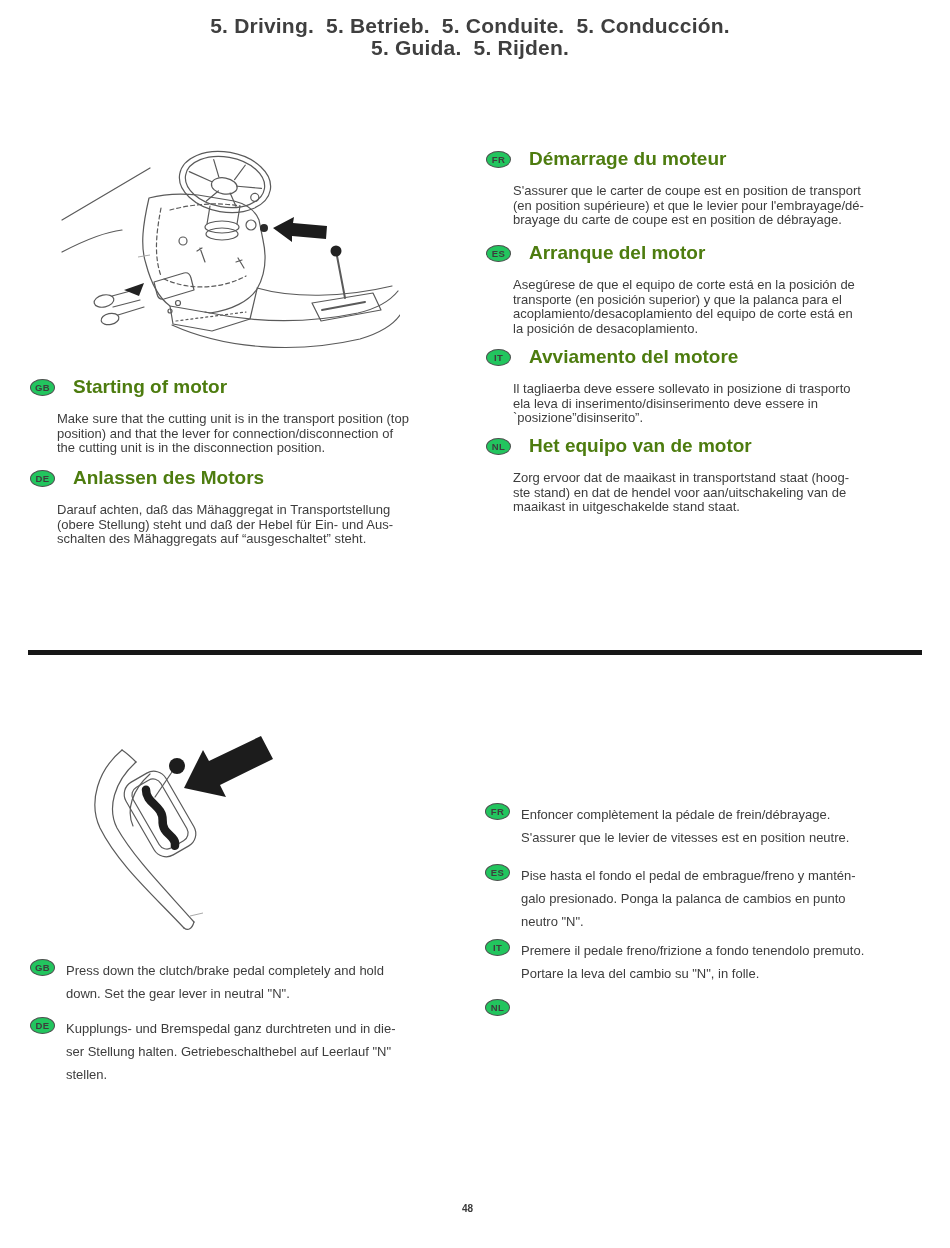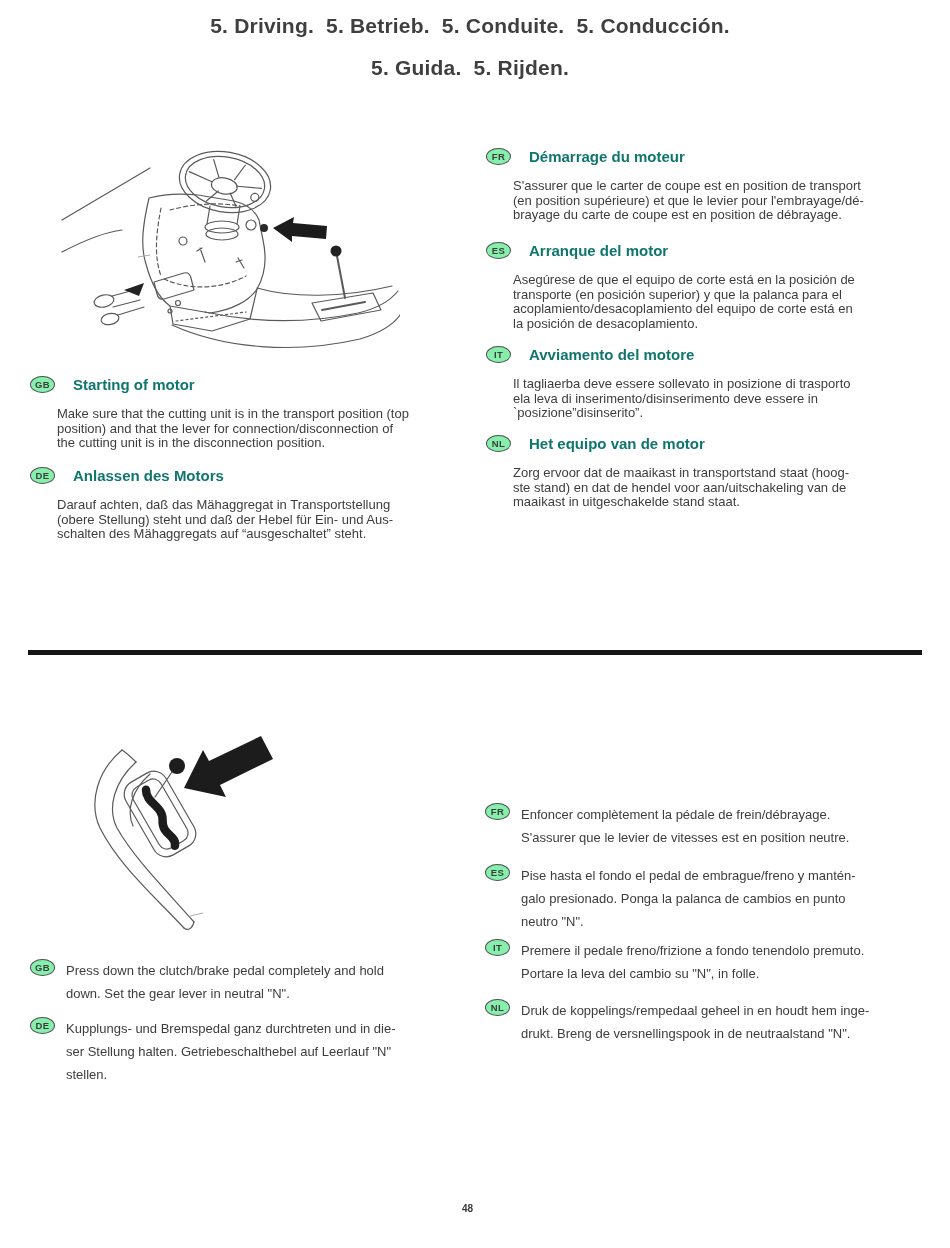--- a/index.html
+++ b/index.html
@@ -11,23 +11,23 @@
     position:absolute; left:0; width:940px; text-align:center;
     font-weight:bold; font-size:21px; color:#3f3f3f;
     white-space:pre-wrap; letter-spacing:0.2px;
   }
   .section { position:absolute; }
   .sec-head { display:flex; align-items:center; gap:18px; }
   .badge {
     flex:0 0 auto; width:25px; height:17px; border:1.6px solid #4e4e4e;
     border-radius:50%; display:flex; align-items:center; justify-content:center;
     font-size:9.5px; font-weight:bold; color:#3d3d3d; letter-spacing:0.3px;
-    box-sizing:border-box; background:#86efac;
-  }
-  .sec-title { font-size:15px; font-weight:bold; color:#0f766e; }
+    box-sizing:border-box; background:#22c55e;
+  }
+  .sec-title { font-size:19px; font-weight:bold; color:#4d7c0f; }
   .sec-body {
     margin-left:27px; margin-top:14px; font-size:13px; line-height:14.7px;
     white-space:pre-line; color:#3d3d3d;
   }
   .para { position:absolute; display:flex; gap:11px; align-items:flex-start; }
   .para .badge { margin-top:0px; }
   .para-body { font-size:13px; line-height:23px; white-space:pre-line; color:#3d3d3d; }
   .divider { position:absolute; left:28px; top:650px; width:894px; height:5px; background:#161616; }
   .page-number {
     position:absolute; top:1203px; left:0; width:935px; text-align:center;
@@ -36,21 +36,21 @@
   .illus { position:absolute; }
   .illus svg { display:block; }
   .ln { stroke:#5a5a5a; fill:none; stroke-width:1.2; stroke-linecap:round; stroke-linejoin:round; }
 </style>
 </head>
 <body>
 
 <div class="page">
 
   <div class="title-line" style="top:14px;">5. Driving.  5. Betrieb.  5. Conduite.  5. Conducción.</div>
-  <div class="title-line" style="top:56px;">5. Guida.  5. Rijden.</div>
+  <div class="title-line" style="top:36px;">5. Guida.  5. Rijden.</div>
 
   <div class="illus" style="left:60px; top:140px;">
     <svg width="340" height="230" viewBox="0 0 340 230">
       <g class="ln">
         <path d="M2,80 L90,28"></path>
         <path d="M2,112 C25,100 45,92 62,90"></path>
       </g>
       <g class="ln" transform="rotate(10 165 42)">
         <ellipse cx="165" cy="42" rx="46" ry="30"></ellipse>
         <ellipse cx="165" cy="42" rx="40" ry="25"></ellipse>
@@ -217,19 +217,17 @@
   </div>
 
   <div class="para" style="left:485px; top:939px; width:436px;">
     <span class="badge">IT</span>
     <div class="para-body">Premere il pedale freno/frizione a fondo tenendolo premuto.
 Portare la leva del cambio su "N", in folle.</div>
   </div>
 
   <div class="para" style="left:485px; top:999px; width:436px;">
     <span class="badge">NL</span>
-    <div class="para-body">Druk de koppelings/rempedaal geheel in en houdt hem inge-
-drukt. Breng de versnellingspook in de neutraalstand "N".</div>
   </div>
 
   <div class="page-number">48</div>
 
 </div>
 
 </body></html>

